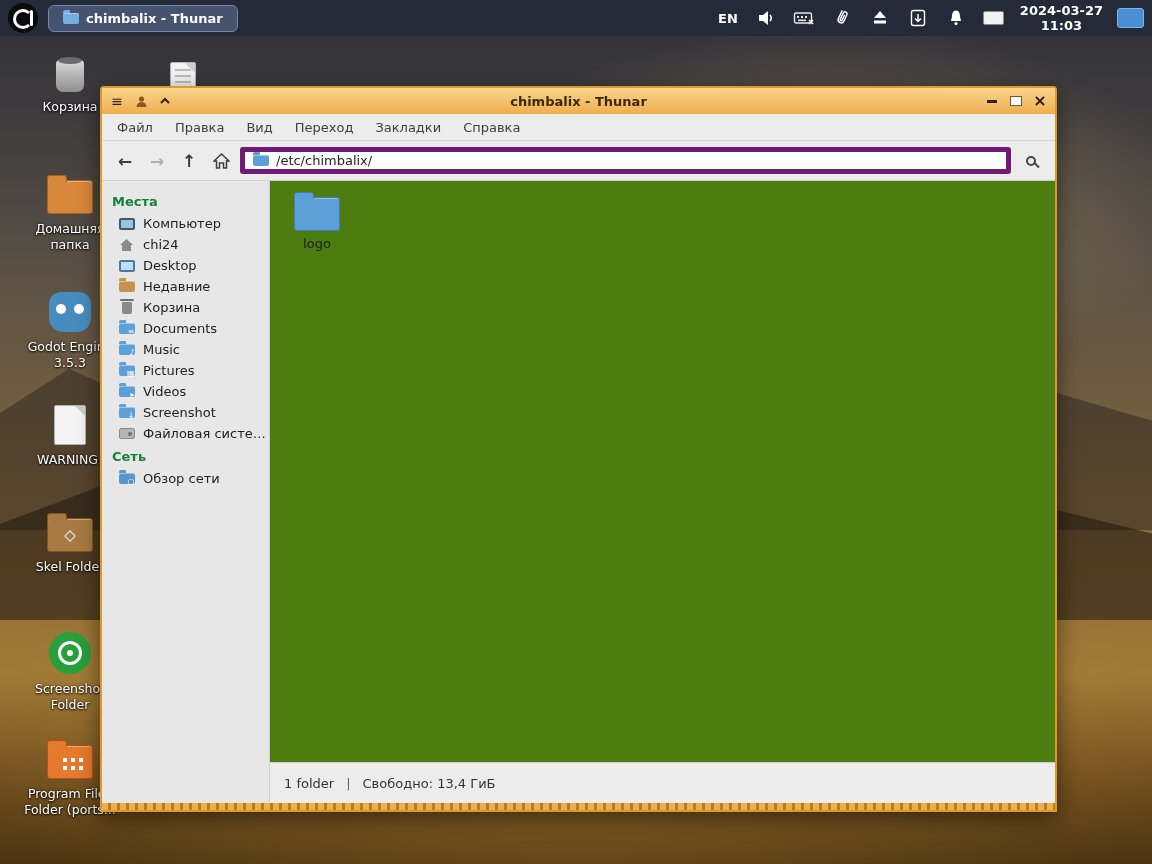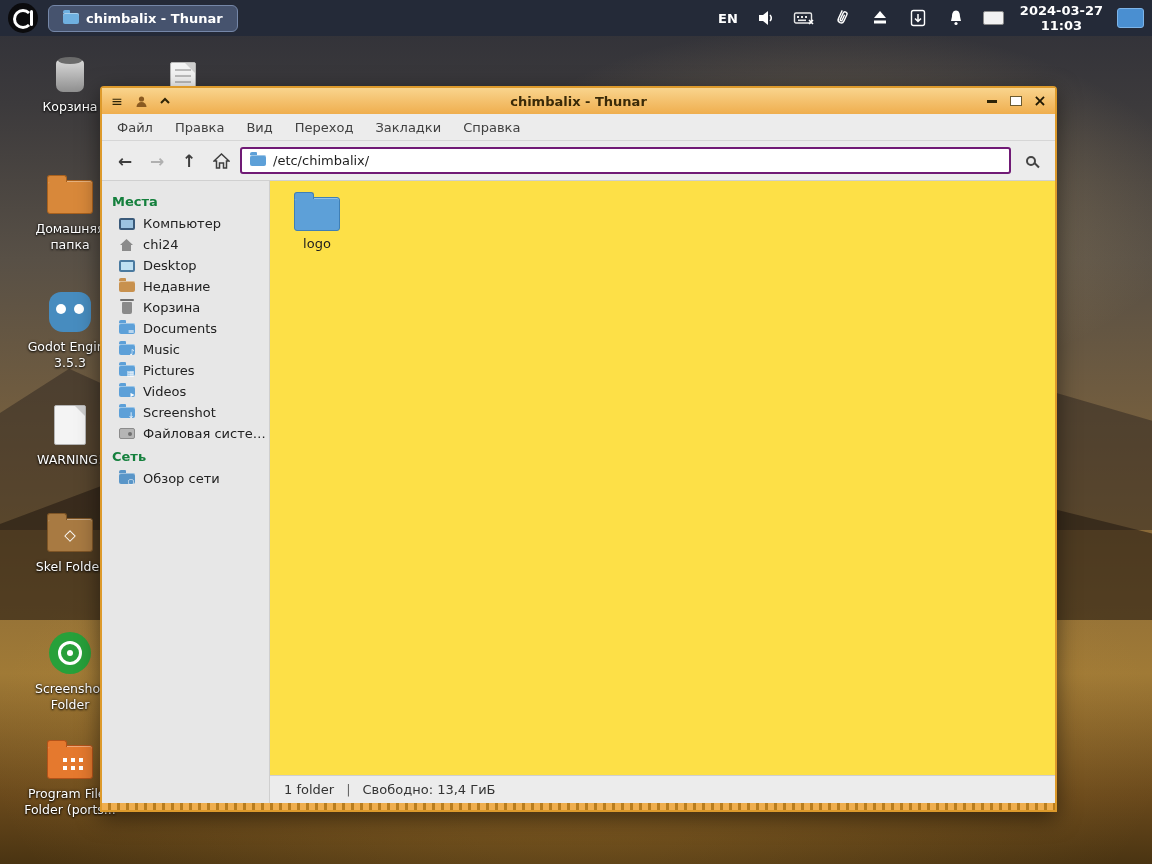--- a/index.html
+++ b/index.html
@@ -68,21 +68,21 @@
   .minbar{width:10px;height:3px;background:#2e2408;}
   .maxbox{width:12px;height:10px;background:#fff;border:1px solid #6b5a30;}
   .closex{font-size:16px;font-weight:bold;color:#1f1803;line-height:1;}
 
   .menubar{height:27px;flex:none;background:#ececec;border-bottom:1px solid #d6d6d6;display:flex;align-items:stretch;padding:0 4px;}
   .menu-item{display:flex;align-items:center;padding:0 11px;font-size:13px;color:#404040;cursor:pointer;}
 
   .toolbar{height:40px;flex:none;background:#ececec;border-bottom:1px solid #d0d0d0;display:flex;align-items:center;gap:6px;padding:0 10px;}
   .navbtn{width:26px;height:26px;display:flex;align-items:center;justify-content:center;font-size:17px;font-weight:bold;color:#3e3e3e;cursor:pointer;border-radius:3px;}
   .navbtn.disabled{color:#b0b0b0;}
-  .pathbar{flex:1;height:27px;background:#fff;border:2px solid #701a75;border-radius:3px;display:flex;align-items:center;gap:7px;padding:0 8px;cursor:text;}
+  .pathbar{flex:1;height:27px;background:#fff;border:5px solid #701a75;border-radius:3px;display:flex;align-items:center;gap:7px;padding:0 8px;cursor:text;}
   .pathtext{font-size:13px;color:#1e1e1e;}
   .searchbtn{width:28px;height:26px;display:flex;align-items:center;justify-content:center;cursor:pointer;}
   .mag{width:10px;height:10px;border:2px solid #444;border-radius:50%;position:relative;}
   .mag::after{content:"";position:absolute;width:7px;height:2px;background:#444;transform:rotate(45deg);right:-6px;bottom:-2px;}
 
   .winbody{flex:1;display:flex;min-height:0;}
   .sidebar{width:168px;flex:none;background:#e7e7e7;border-right:1px solid #cfcfcf;overflow:hidden;padding:8px 0;}
   .sb-header{font-weight:bold;font-size:13px;color:#15803d;padding:5px 10px 4px 10px;}
   .sb-row{display:flex;align-items:center;gap:8px;padding:3px 8px 3px 16px;font-size:13px;color:#222;cursor:pointer;white-space:nowrap;}
   .si{width:17px;height:15px;flex:none;display:flex;align-items:center;justify-content:center;position:relative;}
@@ -91,26 +91,26 @@
   .sfold .ov{position:absolute;right:0;bottom:-2px;font-size:8px;color:#fff;line-height:1;}
   .comp{width:16px;height:12px;background:#3a5a7a;border-radius:2px;position:relative;}
   .comp::after{content:"";position:absolute;inset:2px;background:#9cc3e0;}
   .comp.light{background:#4a7aa0;} .comp.light::after{background:#bfe0f2;}
   .housewrap svg{display:block;}
   .strash{width:10px;height:12px;background:#8a8a8a;border-radius:1px 1px 2px 2px;position:relative;}
   .strash::before{content:"";position:absolute;top:-3px;left:-2px;right:-2px;height:2px;background:#6f6f6f;border-radius:1px;}
   .drive{width:16px;height:11px;background:#b5b5b5;border:1px solid #8b8b8b;border-radius:2px;position:relative;}
   .drive::after{content:"";position:absolute;right:2px;top:3px;width:4px;height:4px;background:#6f6f6f;border-radius:50%;}
 
-  .files{flex:1;background:#fde047;position:relative;padding:16px 14px;overflow:hidden;display:flex;flex-direction:column;}
+  .files{flex:1;background:#4d7c0f;position:relative;padding:16px 14px;overflow:hidden;display:flex;flex-direction:column;}
   .file-item{width:66px;display:flex;flex-direction:column;align-items:center;gap:5px;cursor:pointer;}
   .file-label{font-size:13px;color:#1e1e1e;text-align:center;}
 
   .rightpane{flex:1;display:flex;flex-direction:column;min-width:0;}
-  .statusbar{height:28px;flex:none;background:#ececec;border-top:1px solid #cfcfcf;display:flex;align-items:center;gap:12px;
+  .statusbar{height:41px;flex:none;background:#ececec;border-top:1px solid #cfcfcf;display:flex;align-items:center;gap:12px;
     padding:0 14px;font-size:13px;color:#333;}
   .statussep{color:#666;}
   .win-grip{height:7px;flex:none;background:repeating-linear-gradient(90deg,var(--accent,#efae4e) 0 6px,#b97d1e 6px 9px);cursor:ns-resize;}
 
   .stray-page{position:absolute;left:170px;top:62px;z-index:1;cursor:pointer;}
 </style>
 </head>
 <body>
 
 <div id="screen">

